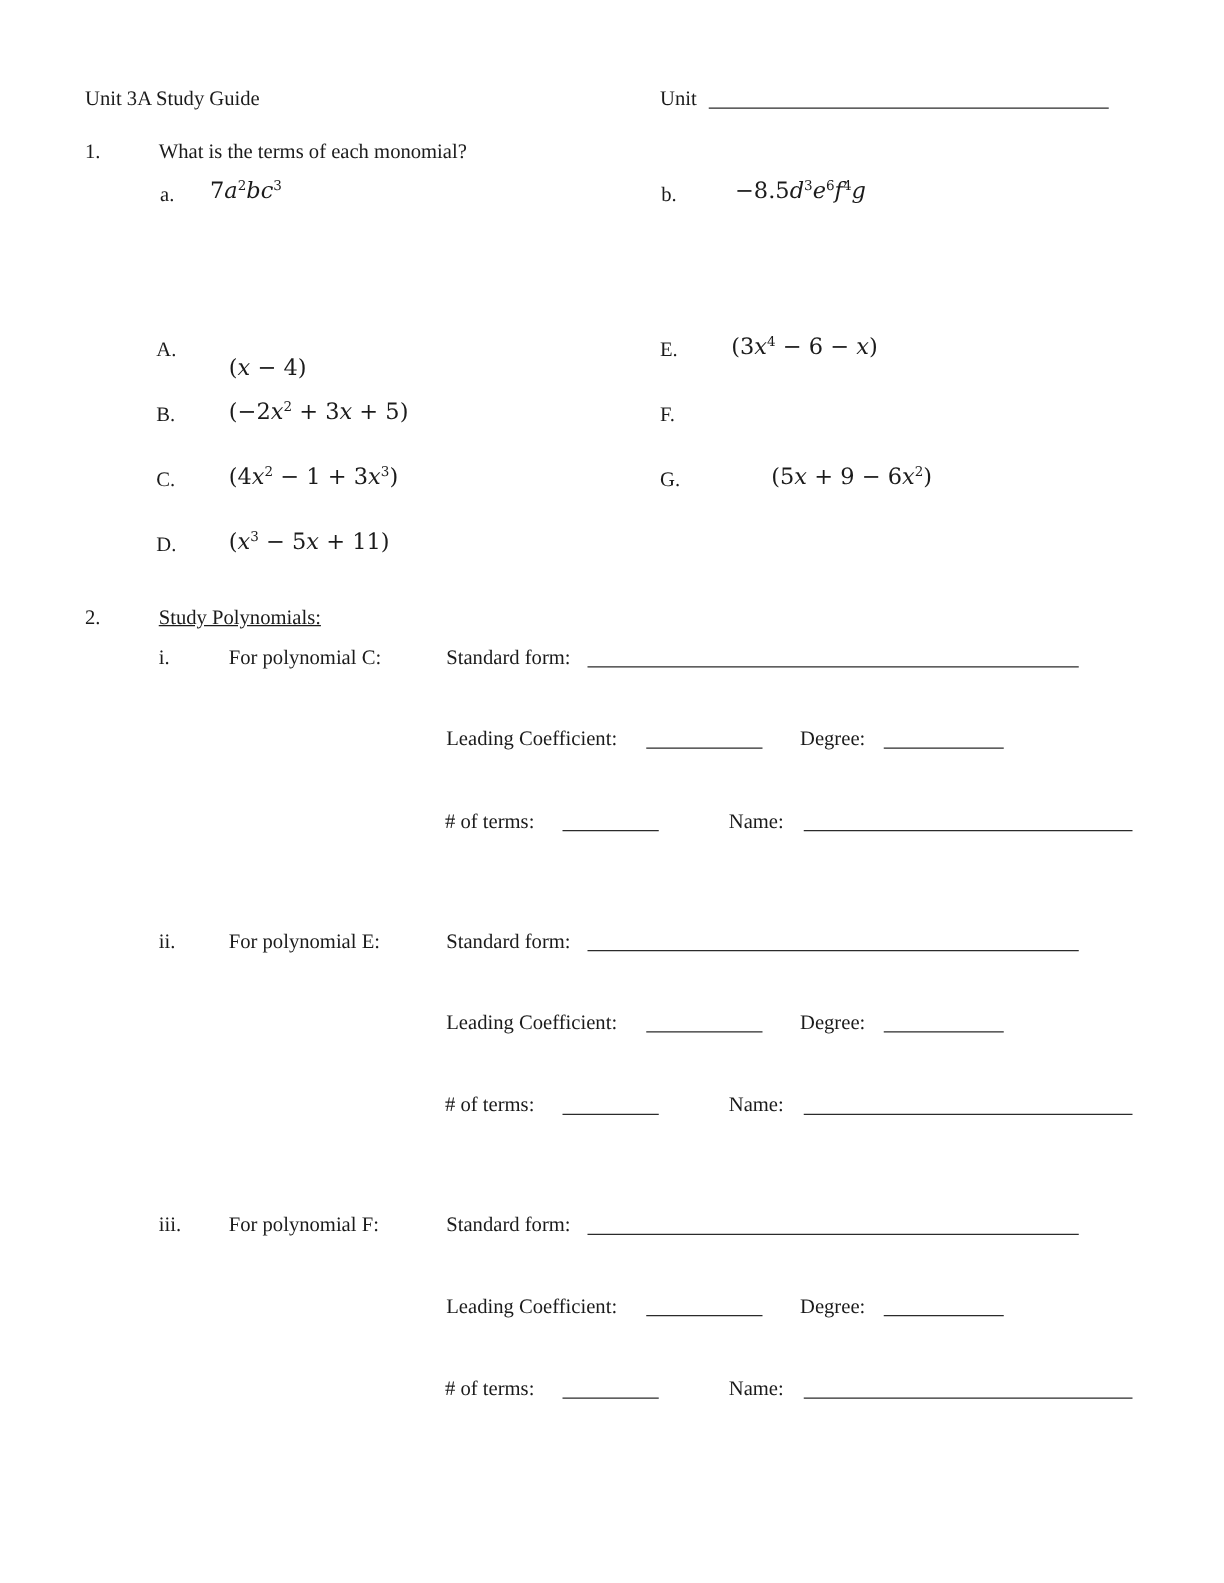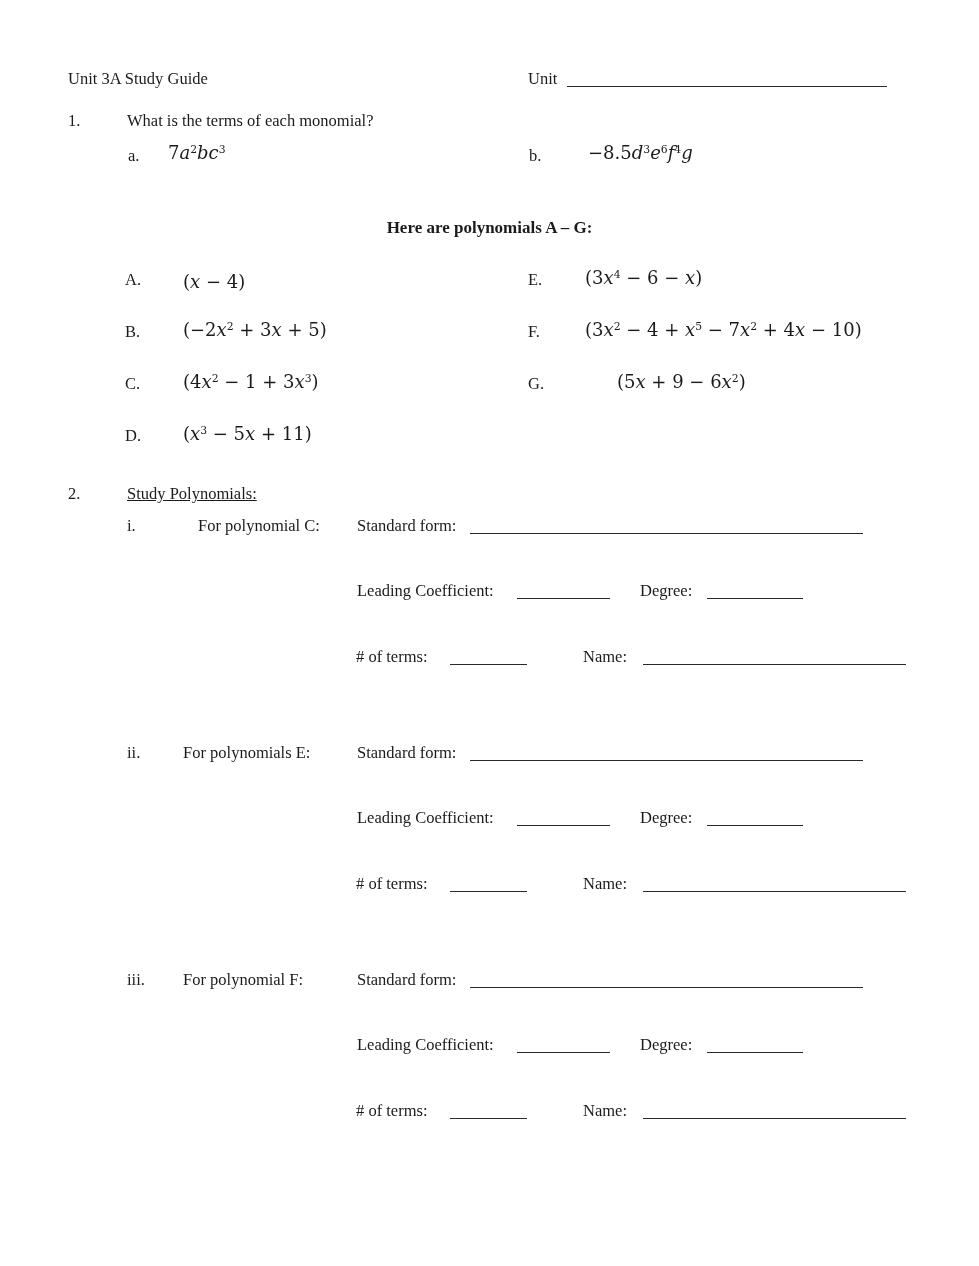--- a/index.html
+++ b/index.html
@@ -54,56 +54,54 @@
   <div class="line" style="left:567px;top:86px;width:320px"></div>
 
   <div class="el" style="left:68px;top:111px">1.</div>
   <div class="el" style="left:127px;top:111px">What is the terms of each monomial?</div>
 
   <div class="el" style="left:128px;top:146px">a.</div>
   <div class="el math" style="left:168px;top:143px">7<i>a</i><sup>2</sup><i>b</i><i>c</i><sup>3</sup></div>
   <div class="el" style="left:529px;top:146px">b.</div>
   <div class="el math" style="left:588px;top:143px">−8.5<i>d</i><sup>3</sup><i>e</i><sup>6</sup><i>f</i><sup>4</sup><i>g</i></div>
 
-  <div class="el heading" style="left:0;top:218px;width:979px;text-align:center">Here are polynomials A – G:</div>
 
   <div class="el" style="left:125px;top:270px">A.</div>
-  <div class="el math" style="left:183px;top:272px">(<i>x</i> − 4)</div>
+  <div class="el math" style="left:183px;top:285px">(<i>x</i> − 4)</div>
   <div class="el" style="left:125px;top:322px">B.</div>
   <div class="el math" style="left:183px;top:320px">(−2<i>x</i><sup>2</sup> + 3<i>x</i> + 5)</div>
   <div class="el" style="left:125px;top:374px">C.</div>
   <div class="el math" style="left:183px;top:372px">(4<i>x</i><sup>2</sup> − 1 + 3<i>x</i><sup>3</sup>)</div>
   <div class="el" style="left:125px;top:426px">D.</div>
   <div class="el math" style="left:183px;top:424px">(<i>x</i><sup>3</sup> − 5<i>x</i> + 11)</div>
 
   <div class="el" style="left:528px;top:270px">E.</div>
   <div class="el math" style="left:585px;top:268px">(3<i>x</i><sup>4</sup> − 6 − <i>x</i>)</div>
   <div class="el" style="left:528px;top:322px">F.</div>
-  <div class="el math" style="left:585px;top:320px">(3<i>x</i><sup>2</sup> − 4 + <i>x</i><sup>5</sup> − 7<i>x</i><sup>2</sup> + 4<i>x</i> − 10)</div>
   <div class="el" style="left:528px;top:374px">G.</div>
   <div class="el math" style="left:617px;top:372px">(5<i>x</i> + 9 − 6<i>x</i><sup>2</sup>)</div>
 
   <div class="el" style="left:68px;top:484px">2.</div>
   <div class="el underlined" style="left:127px;top:484px">Study Polynomials:</div>
 
   <div class="el" style="left:127px;top:516px">i.</div>
-  <div class="el" style="left:198px;top:516px">For polynomial C:</div>
+  <div class="el" style="left:183px;top:516px">For polynomial C:</div>
   <div class="el" style="left:357px;top:516px">Standard form:</div>
   <div class="line" style="left:470px;top:533px;width:393px"></div>
   <div class="el" style="left:357px;top:581px">Leading Coefficient:</div>
   <div class="line" style="left:517px;top:598px;width:93px"></div>
   <div class="el" style="left:640px;top:581px">Degree:</div>
   <div class="line" style="left:707px;top:598px;width:96px"></div>
   <div class="el" style="left:356px;top:647px"># of terms:</div>
   <div class="line" style="left:450px;top:664px;width:77px"></div>
   <div class="el" style="left:583px;top:647px">Name:</div>
   <div class="line" style="left:643px;top:664px;width:263px"></div>
 
   <div class="el" style="left:127px;top:743px">ii.</div>
-  <div class="el" style="left:183px;top:743px">For polynomials E:</div>
+  <div class="el" style="left:183px;top:743px">For polynomial E:</div>
   <div class="el" style="left:357px;top:743px">Standard form:</div>
   <div class="line" style="left:470px;top:760px;width:393px"></div>
   <div class="el" style="left:357px;top:808px">Leading Coefficient:</div>
   <div class="line" style="left:517px;top:825px;width:93px"></div>
   <div class="el" style="left:640px;top:808px">Degree:</div>
   <div class="line" style="left:707px;top:825px;width:96px"></div>
   <div class="el" style="left:356px;top:874px"># of terms:</div>
   <div class="line" style="left:450px;top:891px;width:77px"></div>
   <div class="el" style="left:583px;top:874px">Name:</div>
   <div class="line" style="left:643px;top:891px;width:263px"></div>

